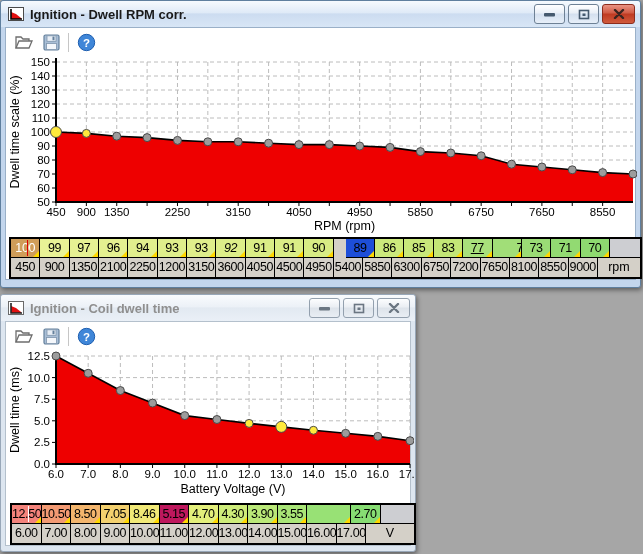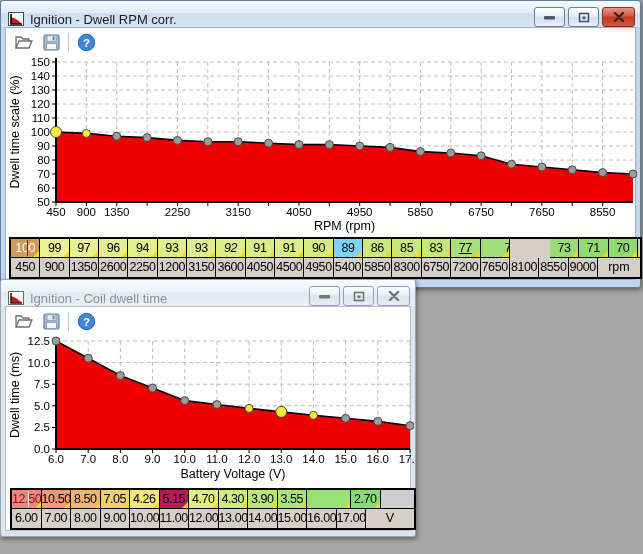--- a/index.html
+++ b/index.html
@@ -1,20 +1,20 @@
 <!DOCTYPE html>
 <html><head>
 <meta charset="utf-8">
 <style>
   html,body{margin:0;padding:0;}
   body{width:643px;height:554px;background:#a6a6a6;font-family:"Liberation Sans",sans-serif;position:relative;overflow:hidden;}
   .win{position:absolute;border-radius:3px;border:1px solid #5f7f9e;box-shadow:1px 2px 5px rgba(0,0,0,.45);box-sizing:border-box;}
   .win.active{background:#c3d6ed;}
   .win.inactive{background:#dde6f0;border-color:#98a7b8;}
-  .titlebar{height:26px;display:flex;align-items:flex-end;padding:0 5px 0 7px;border-radius:3px 3px 0 0;}
+  .titlebar{height:26px;display:flex;align-items:center;padding:0 5px 0 7px;border-radius:3px 3px 0 0;font-weight:bold;}
   .active .titlebar{background:linear-gradient(#f6fafe,#dfeaf7 45%,#ccdcf0 50%,#d8e6f6);}
   .inactive .titlebar{background:linear-gradient(#f9fbfd,#ecf1f7 45%,#e2e9f1 50%,#eaf0f7);}
   .title{flex:1;margin-left:6px;font-size:13px;color:#1a1a1a;white-space:nowrap;overflow:hidden;}
   .inactive .title{color:#8f8f8f;}
   .winbtn{width:29px;height:18px;margin-left:3px;border:1px solid #6e8195;border-radius:3px;display:flex;align-items:center;justify-content:center;background:linear-gradient(#ffffff,#e9eff7 45%,#d4e0ef 50%,#e7eff9);}
   .winbtn.close{background:linear-gradient(#ea9484,#d05a44 45%,#bf3a22 50%,#d05a3c);border-color:#8c2c1c;width:31px;}
   .inactive .winbtn{border-color:#93a0ae;background:linear-gradient(#fcfdfe,#eaeef3 45%,#dde3ea 50%,#e9eef4);}
   .inactive .winbtn.close{background:linear-gradient(#fcfdfe,#eaeef3 45%,#dde3ea 50%,#e9eef4);border-color:#93a0ae;}
   .client{margin:0 4px 5px 4px;background:#ffffff;border:1px solid #9ab0c8;}
   .inactive .client{border-color:#b4c0cc;}
@@ -207,59 +207,59 @@
           <div class="tcell" style="background: rgb(233, 242, 150);"><span>99</span><span class="tri"></span></div>
           <div class="tcell" style="background: rgb(230, 241, 147);"><span>97</span><span class="tri"></span></div>
           <div class="tcell" style="background: rgb(228, 240, 144);"><span>96</span><span class="tri"></span></div>
           <div class="tcell" style="background: rgb(225, 239, 141);"><span>94</span><span class="tri"></span></div>
           <div class="tcell" style="background: rgb(223, 238, 139);"><span>93</span><span class="tri"></span></div>
           <div class="tcell" style="background: rgb(223, 238, 139);"><span>93</span><span class="tri"></span></div>
           <div class="tcell" style="background: rgb(221, 238, 137); font-style: italic;"><span>92</span><span class="tri"></span></div>
           <div class="tcell" style="background: rgb(218, 237, 134);"><span>91</span><span class="tri"></span></div>
           <div class="tcell" style="background: rgb(218, 237, 134);"><span>91</span><span class="tri"></span></div>
           <div class="tcell" style="background: rgb(216, 236, 132);"><span>90</span><span class="tri"></span></div>
-          <div class="tcell" style="background: #7dd3fc;"><span>89</span><span class="tri"></span></div>
+          <div class="tcell" style="background: #1d4ed8; margin-left: 12px;"><span>89</span><span class="tri"></span></div>
           <div class="tcell" style="background: rgb(204, 233, 124);"><span>86</span><span class="tri"></span></div>
           <div class="tcell" style="background: rgb(201, 232, 122);"><span>85</span><span class="tri"></span></div>
           <div class="tcell" style="background: rgb(195, 230, 118);"><span>83</span><span class="tri"></span></div>
           <div class="tcell" style="background: rgb(168, 224, 123); text-decoration: underline;"><span>77</span><span class="tri"></span></div>
           <div class="tcell" style="background: rgb(161, 222, 120); padding-left: 24px;"><span>75</span><span class="tri"></span></div>
-          <div class="tcell" style="background: rgb(154, 220, 117); margin-left: 40px;"><span>73</span><span class="tri"></span></div>
+          <div class="tcell" style="background: rgb(154, 220, 117);"><span>73</span><span class="tri"></span></div>
           <div class="tcell" style="background: rgb(146, 218, 114);"><span>71</span><span class="tri"></span></div>
           <div class="tcell" style="background: rgb(142, 217, 112);"><span>70</span><span class="tri"></span></div>
           <div class="tfill"></div>
         </div>
         <div class="trow">
           <div class="tcell acell">450</div>
           <div class="tcell acell">900</div>
           <div class="tcell acell">1350</div>
-          <div class="tcell acell">2600</div>
+          <div class="tcell acell">2100</div>
           <div class="tcell acell">2250</div>
           <div class="tcell acell">1200</div>
           <div class="tcell acell">3150</div>
           <div class="tcell acell">3600</div>
           <div class="tcell acell">4050</div>
           <div class="tcell acell">4500</div>
           <div class="tcell acell">4950</div>
           <div class="tcell acell">5400</div>
           <div class="tcell acell">5850</div>
-          <div class="tcell acell">8300</div>
+          <div class="tcell acell">6300</div>
           <div class="tcell acell">6750</div>
           <div class="tcell acell">7200</div>
           <div class="tcell acell">7650</div>
           <div class="tcell acell">8100</div>
           <div class="tcell acell">8550</div>
           <div class="tcell acell">9000</div>
           <div class="tunit">rpm</div>
         </div>
       </div>
   </div>
 </div>
 
-<div class="win inactive w2" style="left:0;top:279px;width:416px;height:258px;">
+<div class="win inactive w2" style="left:0;top:294px;width:416px;height:258px;">
   <div class="titlebar">
     <svg width="16" height="16" viewBox="0 0 16 16">
       <rect x="0.5" y="1.5" width="15" height="13" fill="#ffffff" stroke="#6a6a6a"></rect>
       <polygon points="3,6 8,8 13,12 13,13 3,13" fill="#e01010"></polygon>
       <path d="M3,3 L3,13 L14,13" stroke="#222222" stroke-width="1.6" fill="none"></path>
     </svg>
     <span class="title">Ignition - Coil dwell time</span>
     <div class="winbtn">
       <svg width="14" height="10" viewBox="0 0 14 10">
           <rect x="1" y="4" width="11" height="3.4" rx="1" fill="#6b7682"></rect>
@@ -368,25 +368,25 @@
         <circle cx="210.9090909090909" cy="69.50399999999999" r="4" fill="#9c9c9c" stroke="#4a4a4a" stroke-width="1"></circle>
         <circle cx="243.09090909090907" cy="73.392" r="4" fill="#ffe93c" stroke="#4a4a4a" stroke-width="1"></circle>
         <circle cx="275.27272727272725" cy="76.84800000000001" r="5.5" fill="#ffe93c" stroke="#4a4a4a" stroke-width="1"></circle>
         <circle cx="307.45454545454544" cy="80.304" r="4" fill="#ffe93c" stroke="#4a4a4a" stroke-width="1"></circle>
         <circle cx="339.6363636363636" cy="83.328" r="4" fill="#9c9c9c" stroke="#4a4a4a" stroke-width="1"></circle>
         <circle cx="371.8181818181818" cy="86.352" r="4" fill="#9c9c9c" stroke="#4a4a4a" stroke-width="1"></circle>
         <circle cx="404" cy="90.672" r="4" fill="#9c9c9c" stroke="#4a4a4a" stroke-width="1"></circle>
       </svg>
     <div class="dtable">
         <div class="trow">
-          <div class="tcell" style="background: rgb(244, 131, 123); color: #7f1d1d;"><span>12.50</span><span class="tri"></span><span class="cursor" style="background: rgb(255, 255, 255);"></span></div>
+          <div class="tcell" style="background: rgb(244, 131, 123); color: #000000;"><span>12.50</span><span class="tri"></span><span class="cursor" style="background: rgb(255, 255, 255);"></span></div>
           <div class="tcell" style="background: rgb(243, 154, 115);"><span>10.50</span><span class="tri"></span></div>
           <div class="tcell" style="background: rgb(243, 181, 109);"><span>8.50</span><span class="tri"></span></div>
           <div class="tcell" style="background: rgb(243, 208, 110);"><span>7.05</span><span class="tri"></span></div>
-          <div class="tcell" style="background: rgb(241, 233, 119);"><span>4.26</span><span class="tri"></span></div>
+          <div class="tcell" style="background: rgb(241, 233, 119);"><span>8.46</span><span class="tri"></span></div>
           <div class="tcell" style="background: #be185d;"><span>5.15</span><span class="tri"></span></div>
           <div class="tcell" style="background: rgb(227, 239, 123);"><span>4.70</span><span class="tri"></span></div>
           <div class="tcell" style="background: rgb(206, 236, 122);"><span>4.30</span><span class="tri"></span></div>
           <div class="tcell" style="background: rgb(186, 232, 120);"><span>3.90</span><span class="tri"></span></div>
           <div class="tcell" style="background: rgb(169, 229, 119);"><span>3.55</span><span class="tri"></span></div>
           <div class="tcell" style="background: rgb(152, 225, 117); padding-left: 43px;"><span>3.20</span><span class="tri"></span></div>
           <div class="tcell" style="background: rgb(135, 221, 115);"><span>2.70</span><span class="tri"></span></div>
           <div class="tfill"></div>
         </div>
         <div class="trow">

